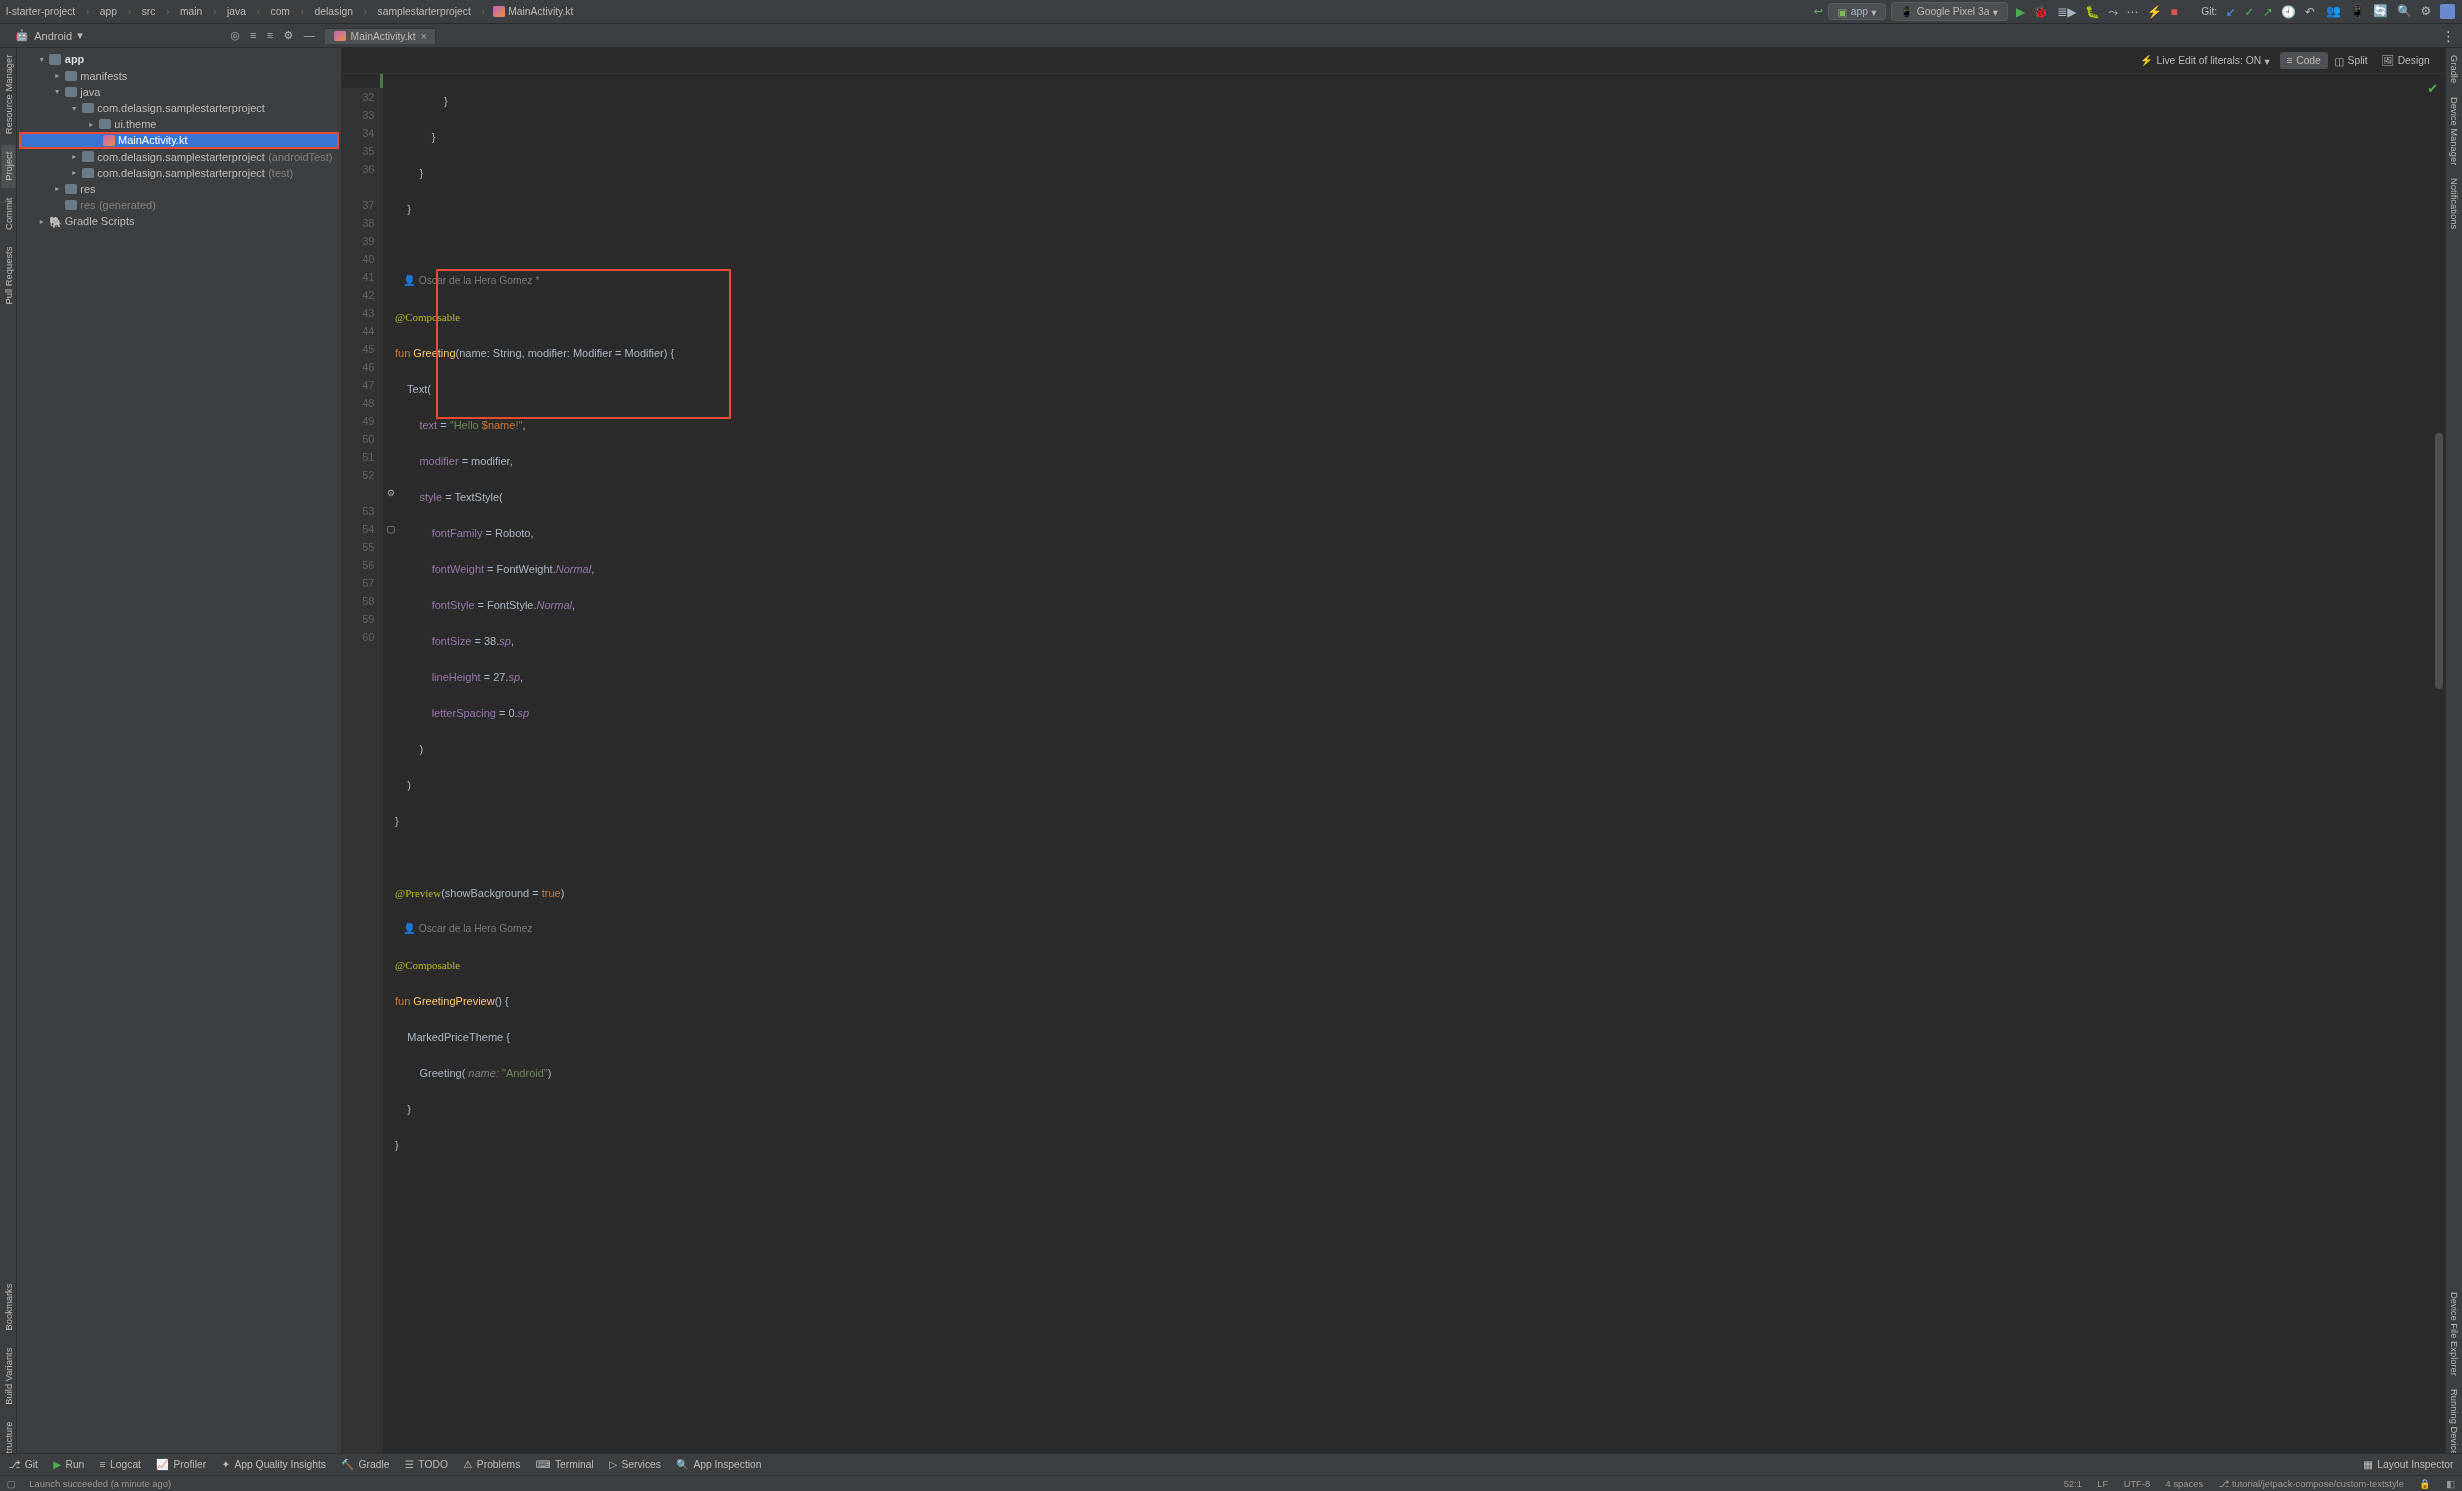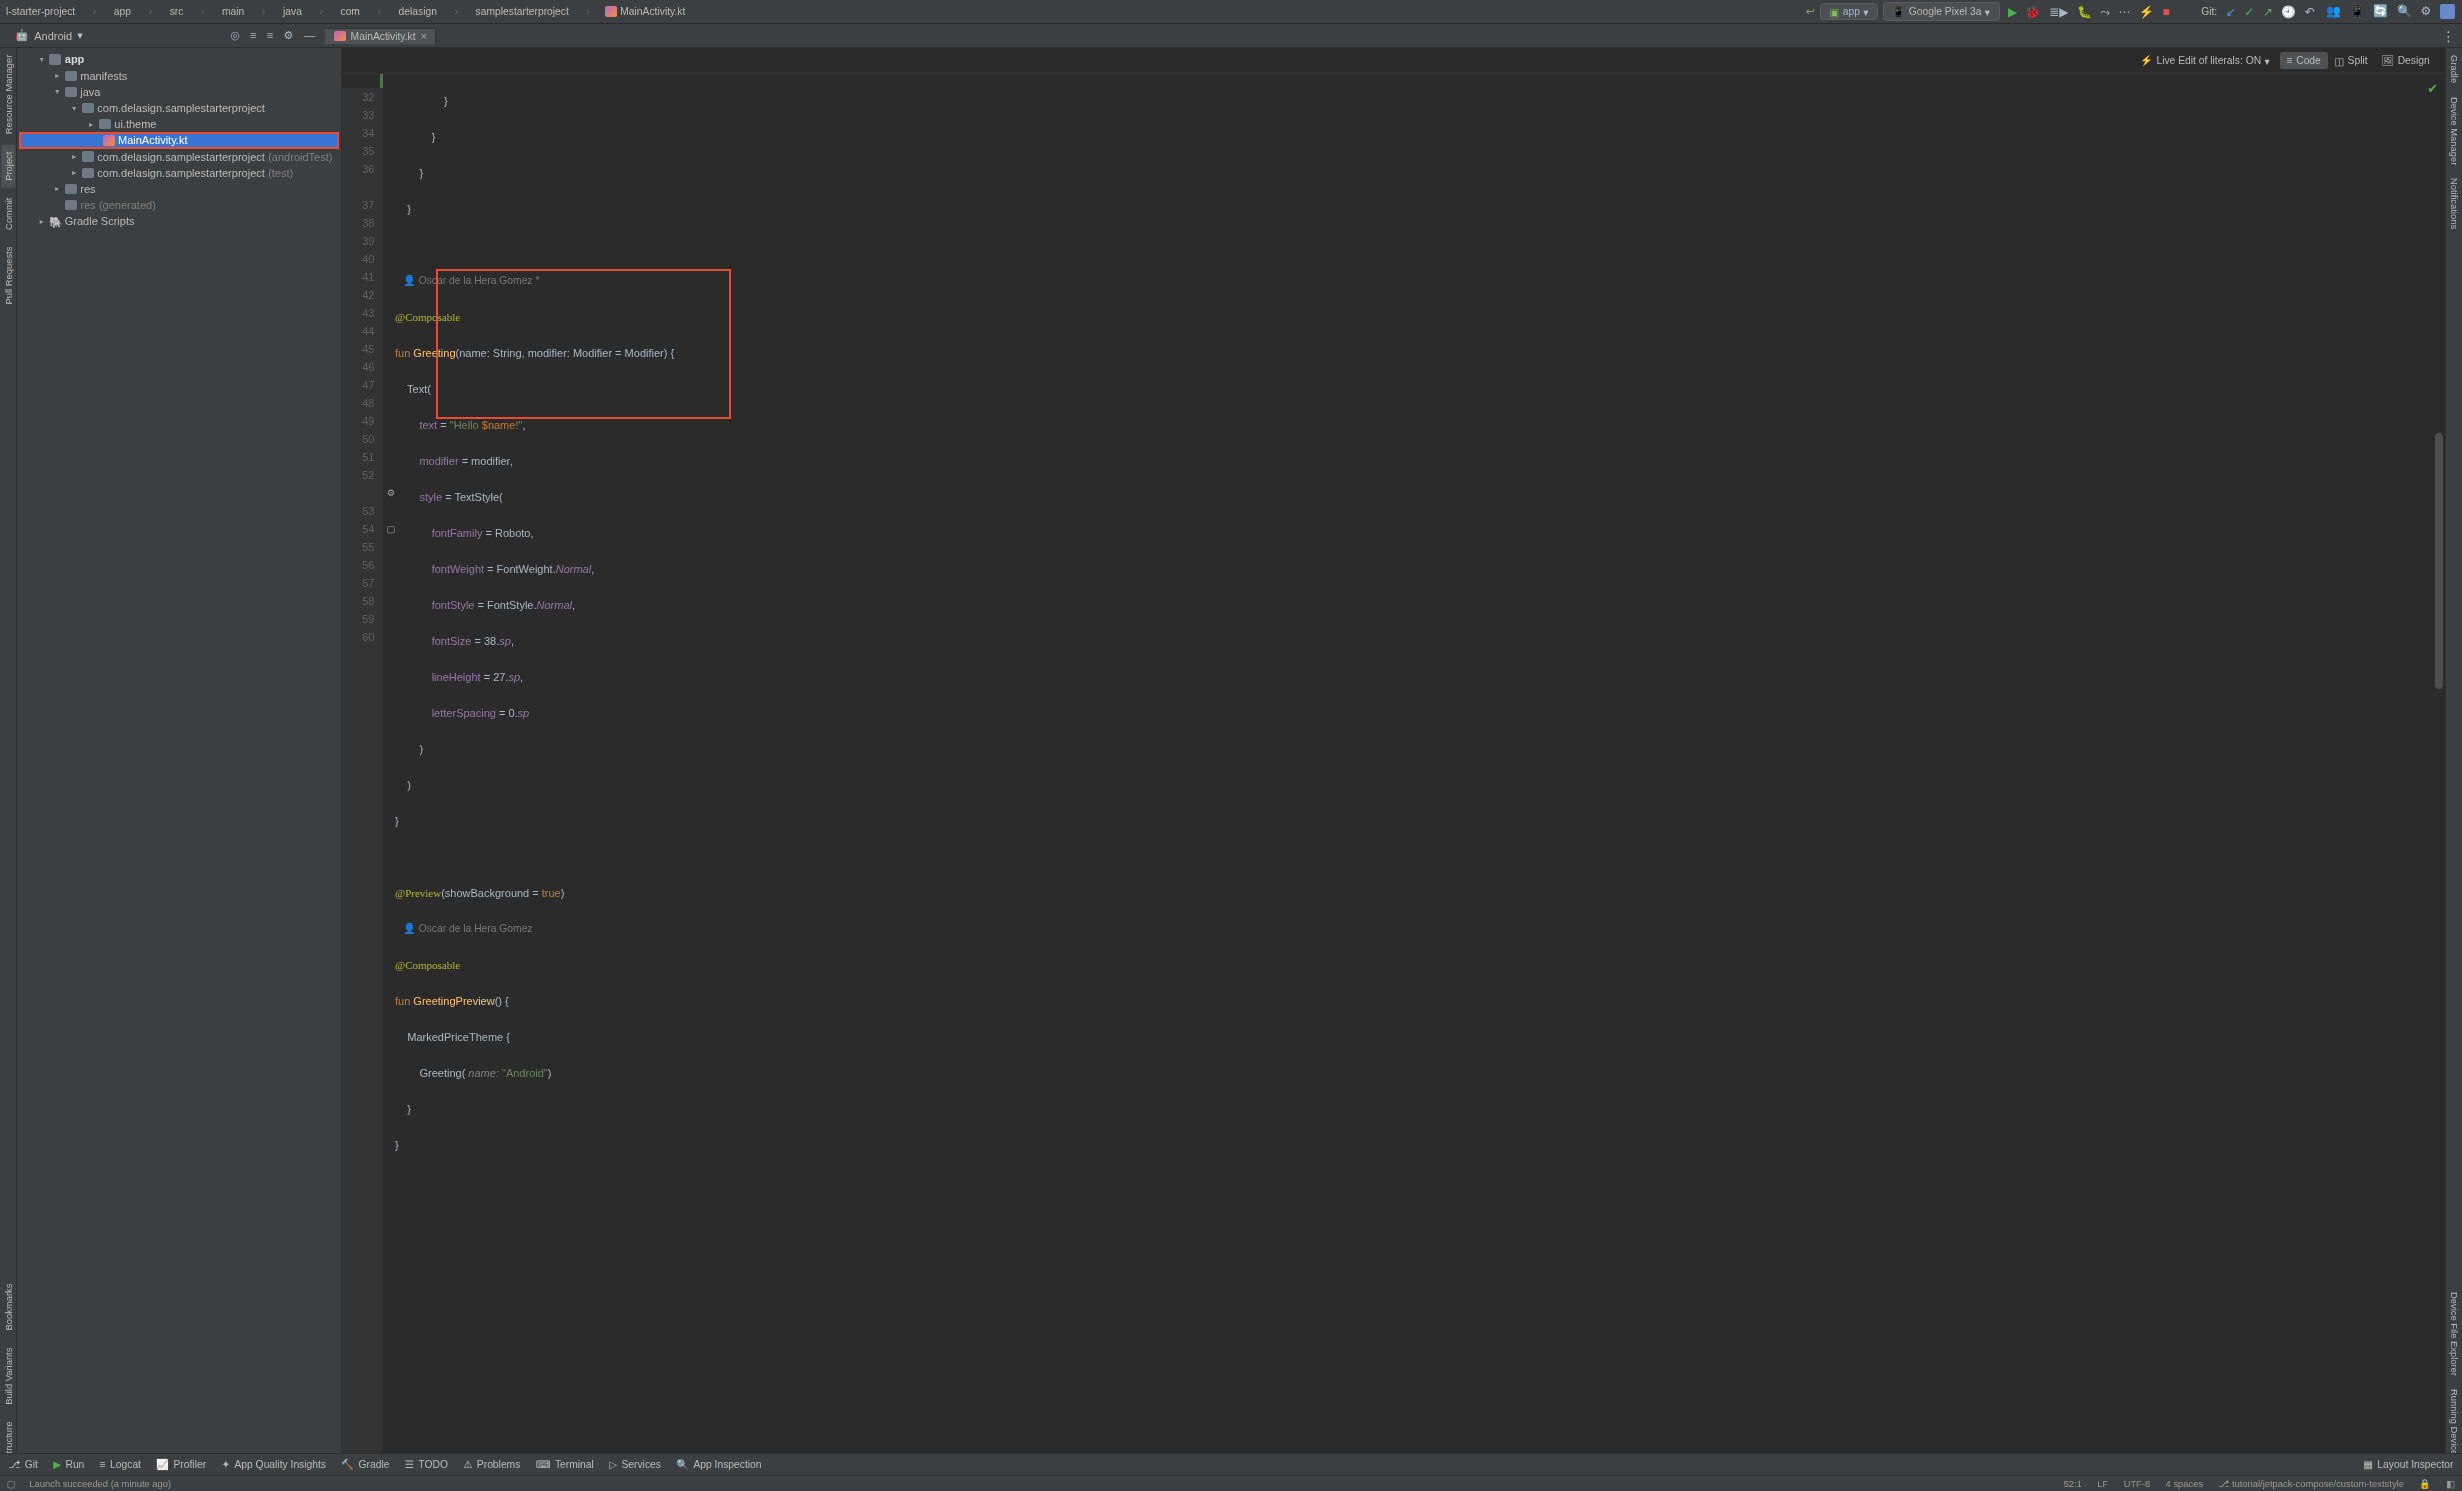--- a/index.html
+++ b/index.html
@@ -1,28 +1,28 @@
 <!DOCTYPE html>
 <html style="font-size:13.7px"><head>
 <meta charset="utf-8">
 <style>
 * { margin:0; padding:0; box-sizing:border-box; font-family: "Segoe UI", Arial, sans-serif; }
 body { background:#2b2b2b; color:#a9b7c6; font-size:11px; height:1491px; width:2462px; position:relative; overflow:hidden; transform-origin:top left; }
 
 
 .topbar { height:24px; background:#3c3f41; display:flex; align-items:center; border-bottom:0.9px solid #292a2b; padding:0 3.4px; }
-.breadcrumb { display:flex; align-items:center; gap:15px; font-size:10.3px; color:#bbbbbb; }
+.breadcrumb { display:flex; align-items:center; gap:8px; font-size:10.3px; color:#bbbbbb; }
 .crumb { padding:0 2.6px; }
 .crumb-sep { color:#6a6a6a; }
 .file-chip { display:flex; align-items:center; gap:3.4px; color:#bbbbbb; }
 .run-config { display:flex; align-items:center; gap:3.4px; background:#4b4f52; border:0.9px solid #5a5d5f; border-radius:3.4px; padding:1.7px 8.5px; margin-left:auto; font-size:10.3px; }
 .device-sel { display:flex; align-items:center; gap:3.4px; background:#4b4f52; border:0.9px solid #5a5d5f; border-radius:3.4px; padding:1.7px 8.5px; font-size:10.3px; color:#bbbbbb; }
 .tb-icons { display:flex; align-items:center; gap:8.5px; margin-left:5.1px; padding:0 3.4px; }
 .tb-icons span { color:#a9b7c6; font-size:12px; }
-.git-label { margin-left:28px; color:#bbbbbb; font-size:10.3px; }
+.git-label { margin-left:20px; color:#bbbbbb; font-size:10.3px; }
 .avatar { width:15.4px; height:15.4px; background:#6a89cc; border-radius:1.7px; margin-left:auto; }
 
 
 .toolpanel { height:24px; display:flex; align-items:center; background:#3c3f41; border-bottom:0.9px solid #2b2c2d; }
 .android-dd { display:flex; align-items:center; gap:5.1px; padding:0 15.4px; color:#bbbbbb; font-size:11px; }
 .pp-icons { display:flex; gap:10.3px; margin-left:auto; padding-right:10.3px; color:#a9b7c6; }
 .filetabs { display:flex; align-items:stretch; flex:1; }
 .filetab { display:flex; align-items:center; gap:5.1px; padding:0 8.5px; background:#4e5254; border-top:0.9px solid #323334; color:#bbbbbb; font-size:10.3px; border-right:0.9px solid #323334; }
 .close-x { color:#aaa; font-size:10.3px; }
 .filetabs-rest { flex:1; }

